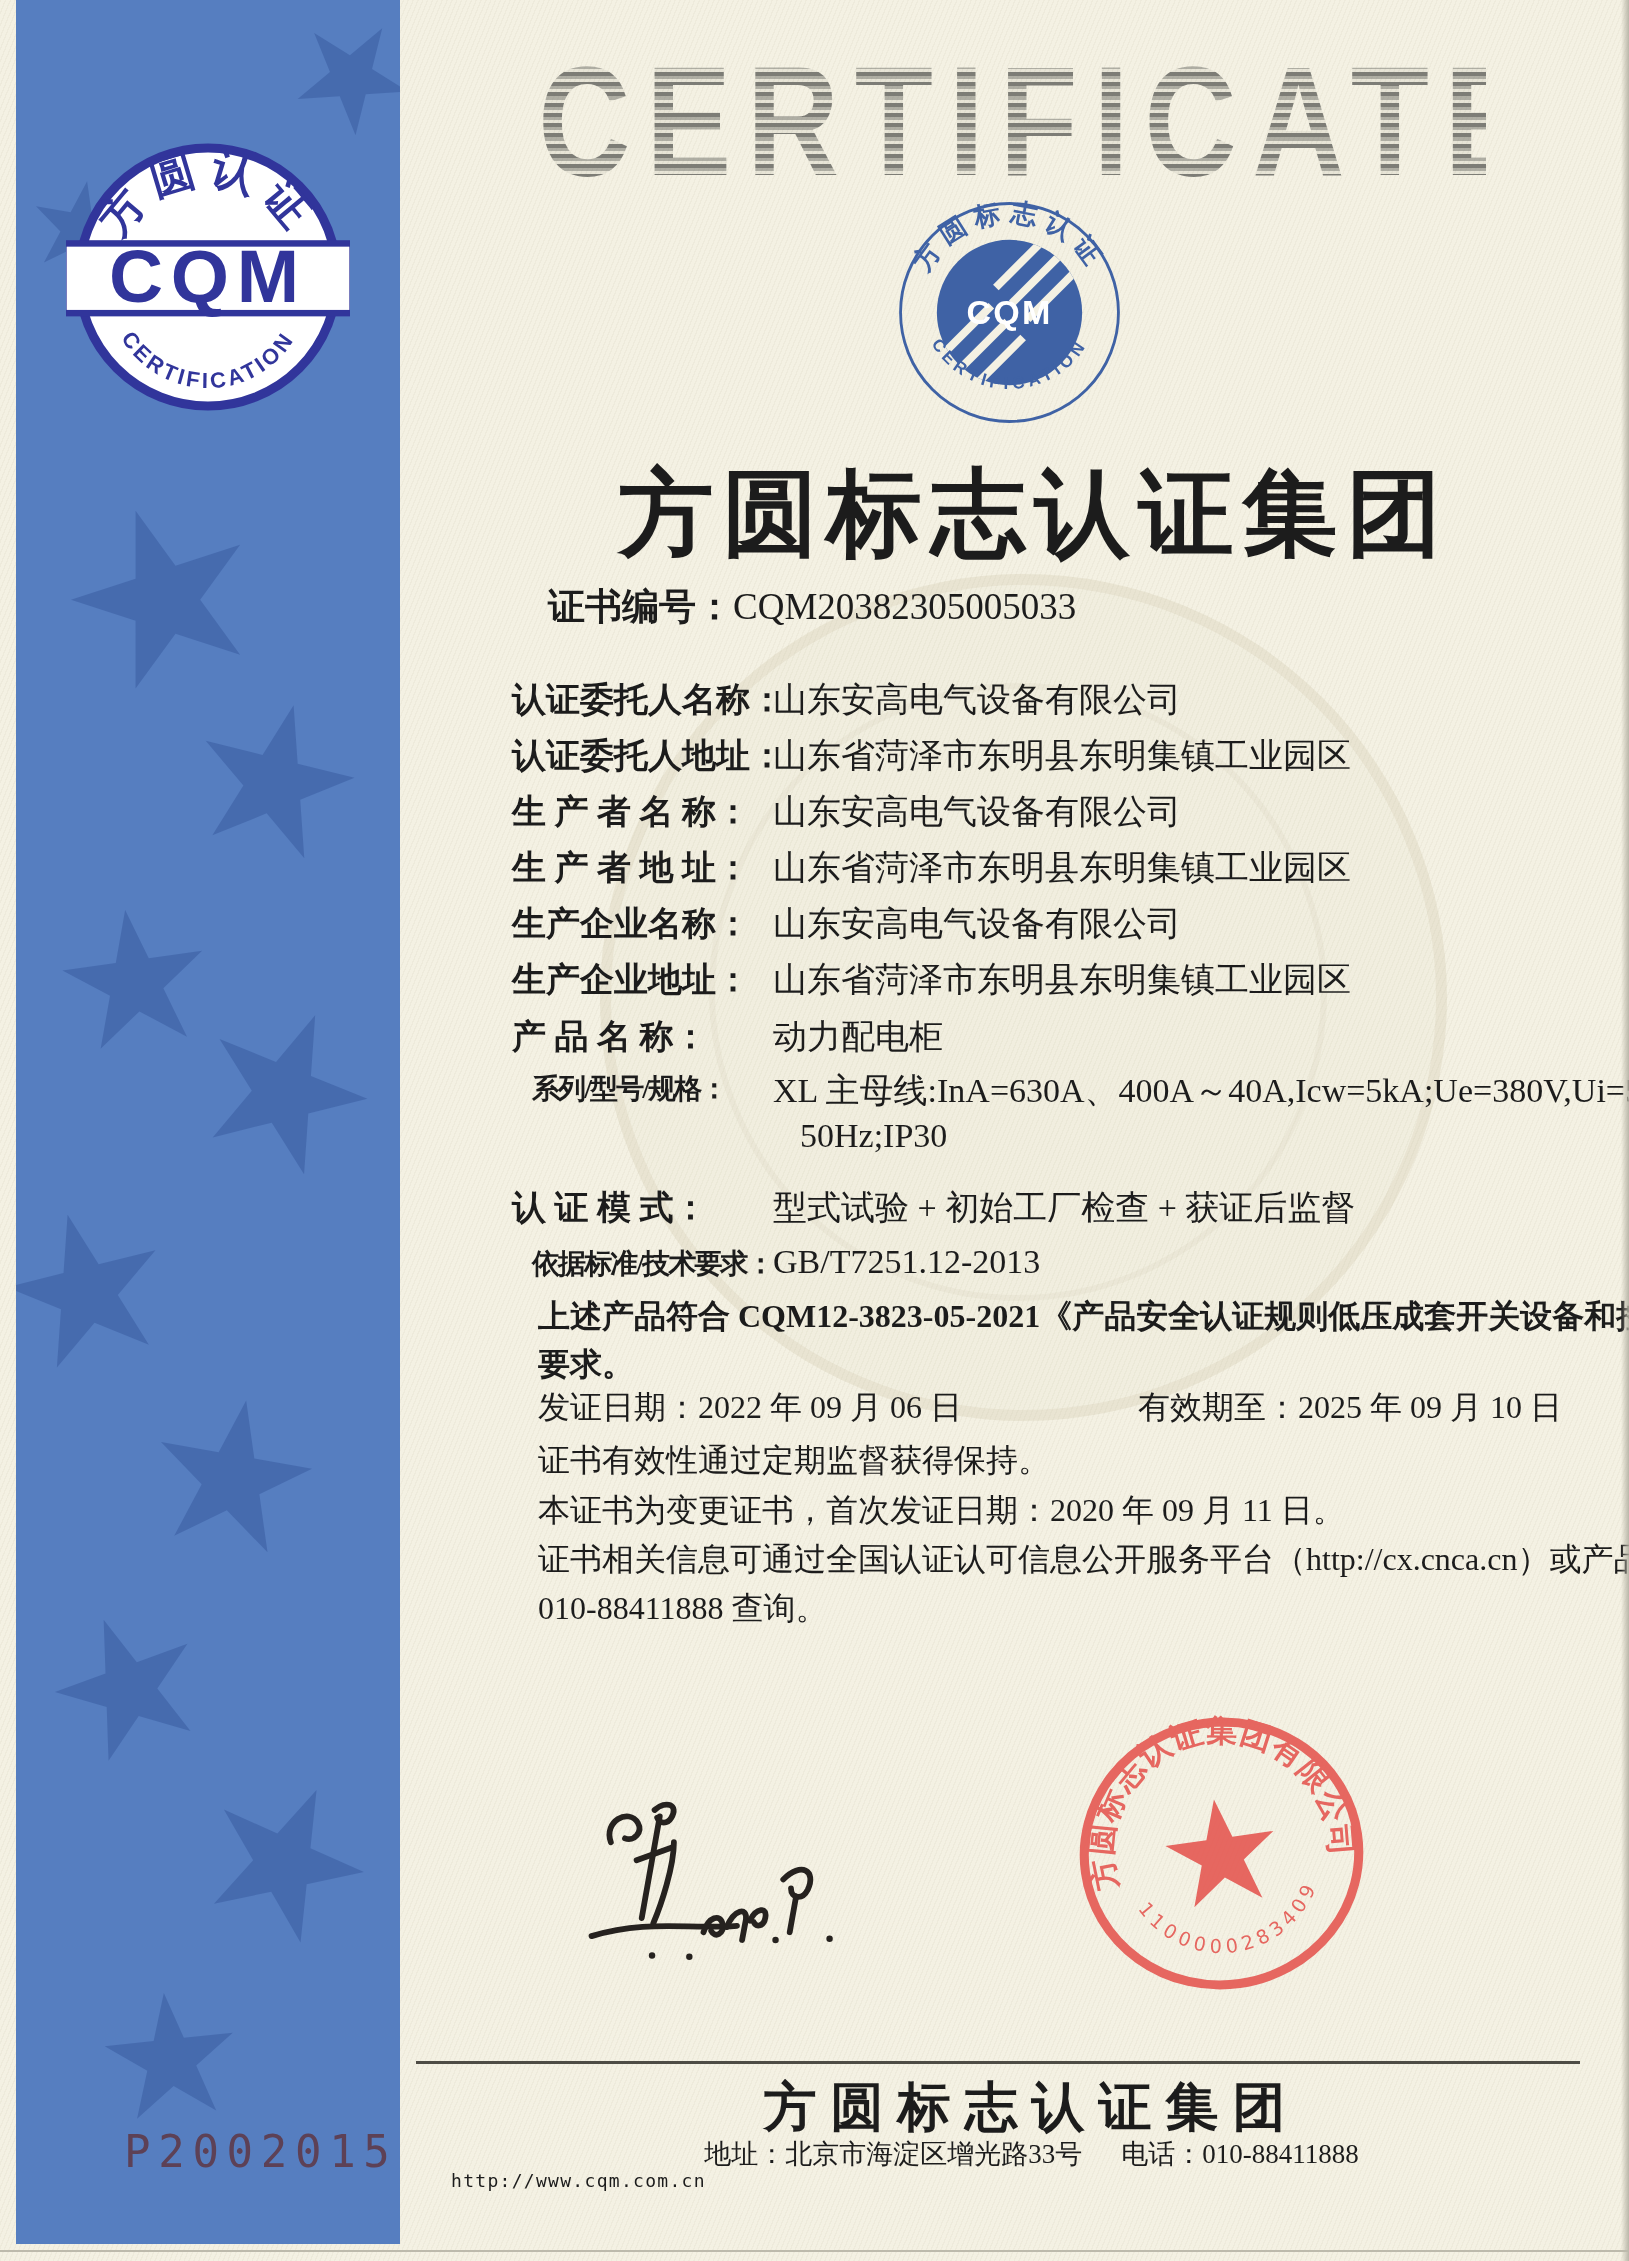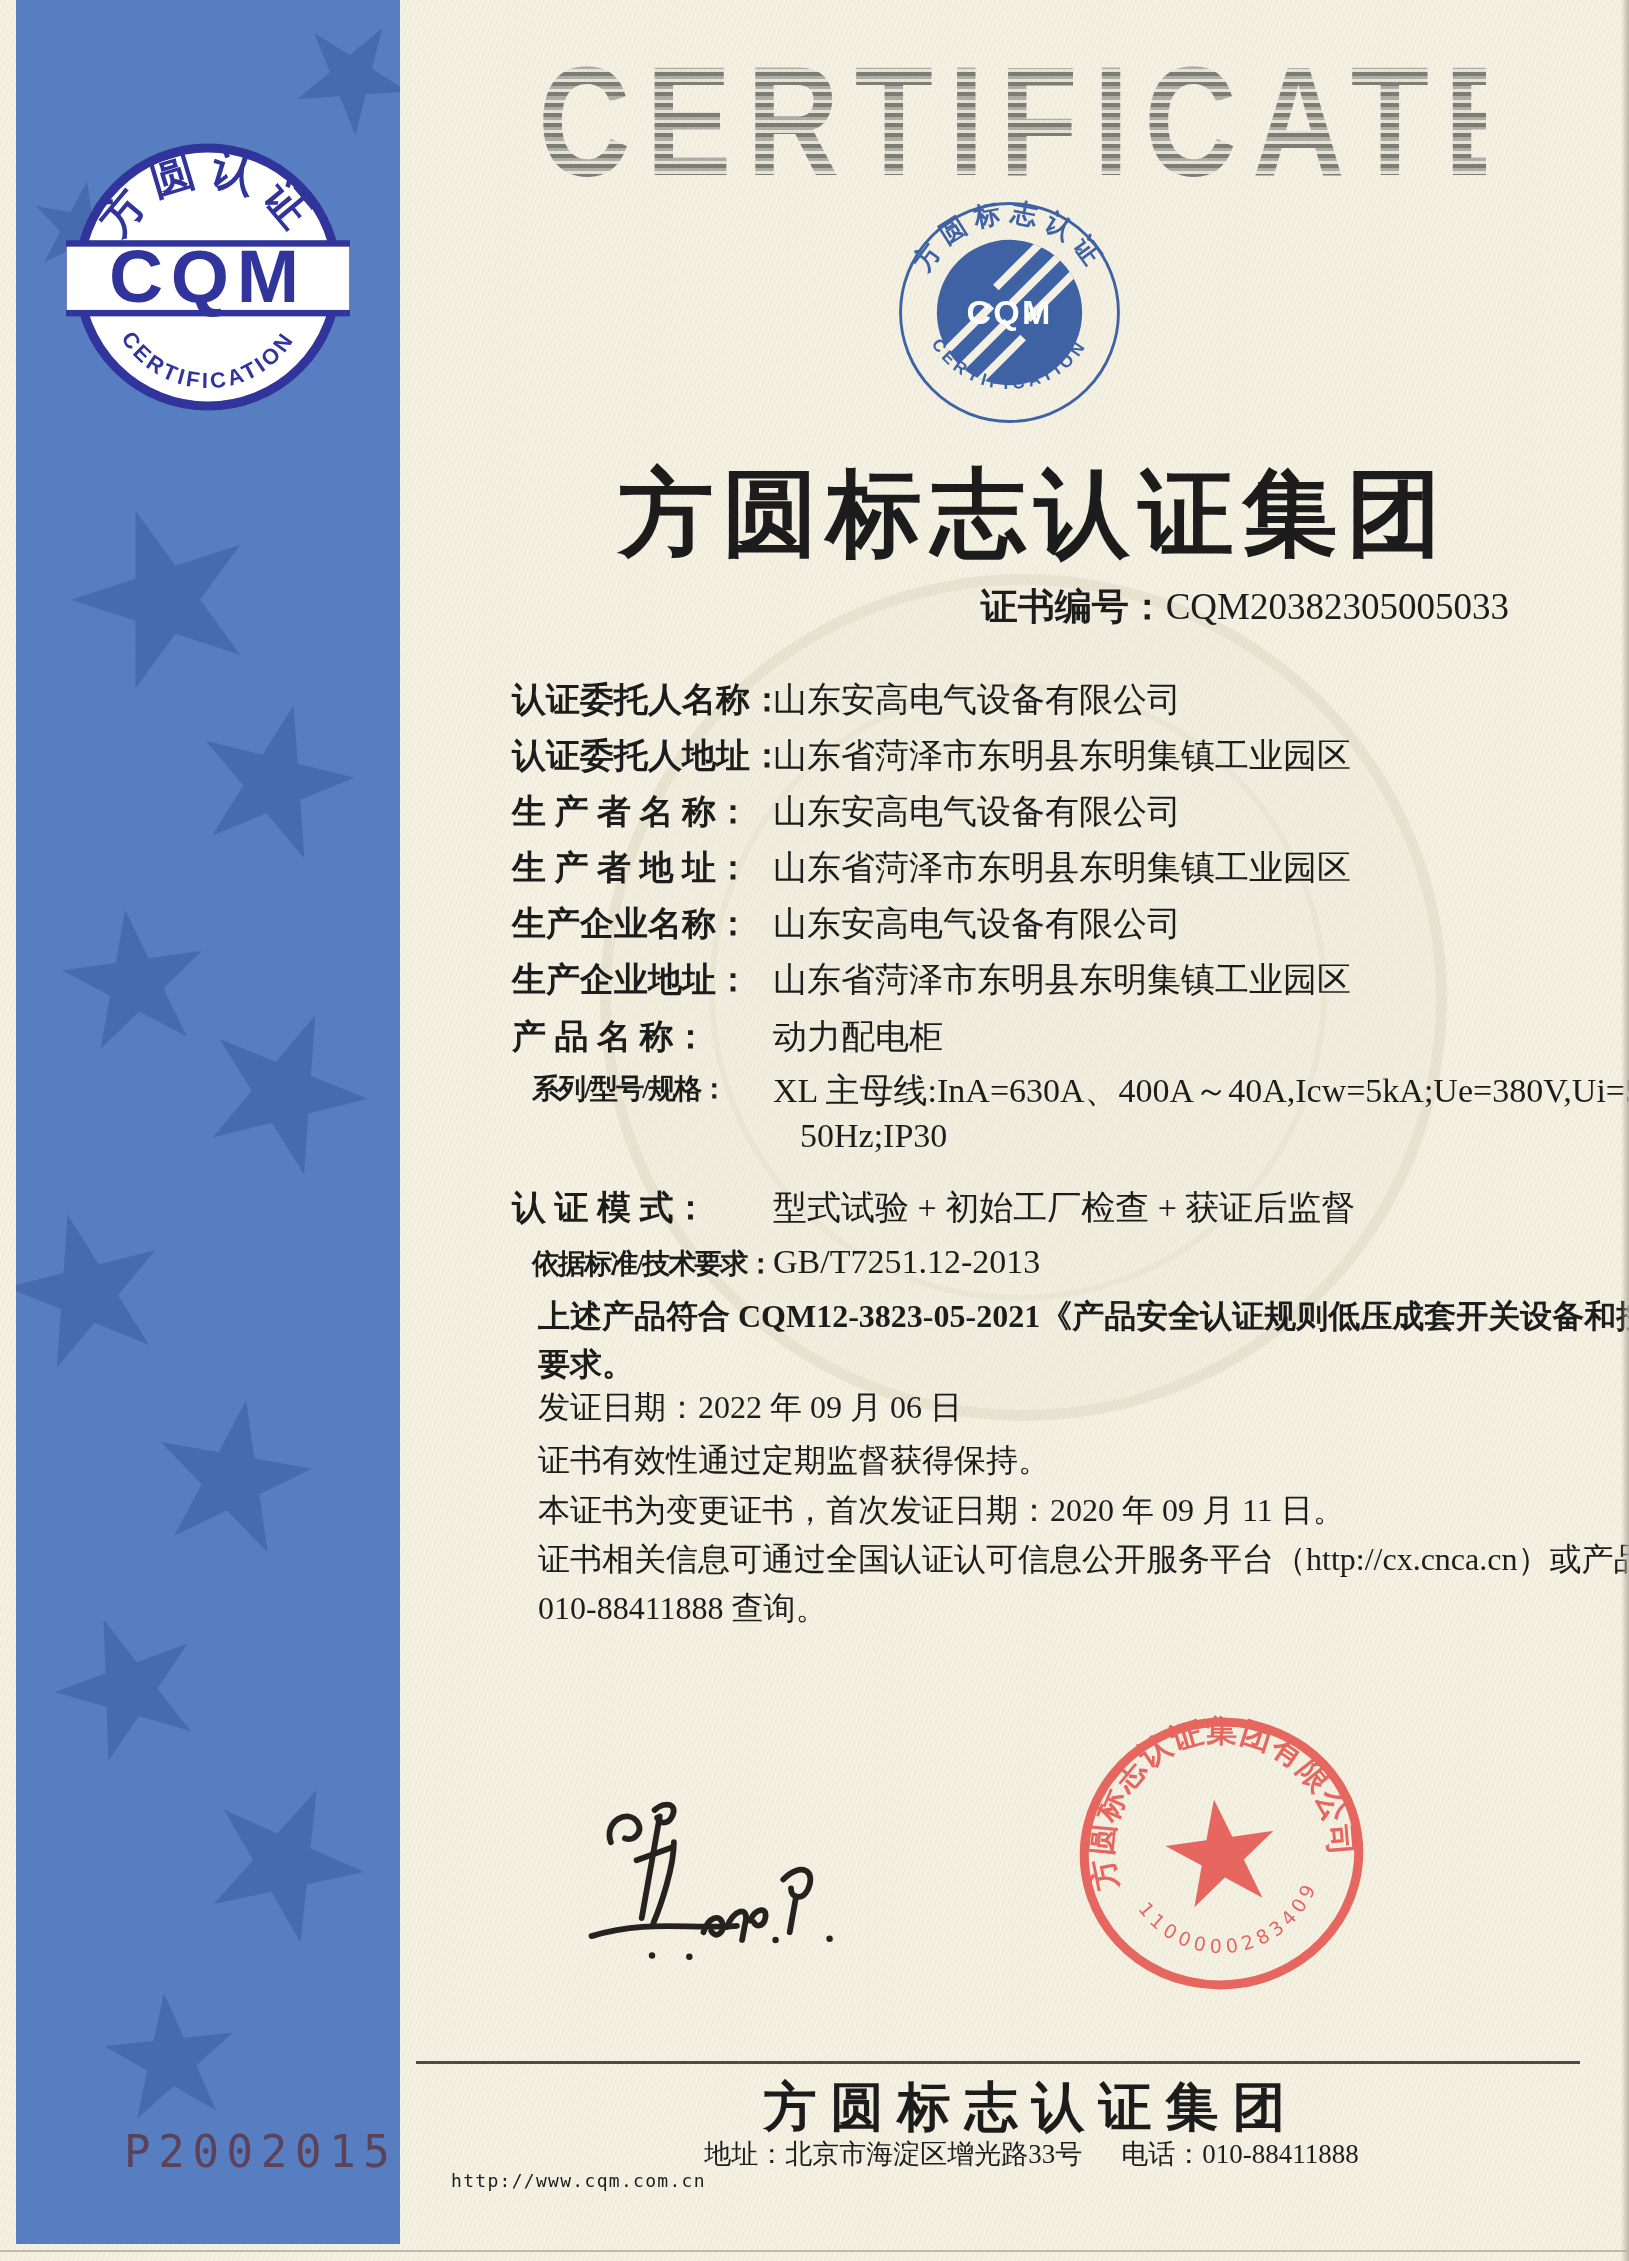--- a/index.html
+++ b/index.html
@@ -20,21 +20,21 @@
         border:6.4px solid rgba(186,176,144,0.10);}
   
   .cert-word{position:absolute;left:538px;top:31px;width:948px;text-align:center;
         font-family:"Liberation Sans","DejaVu Sans",sans-serif;font-weight:700;font-size:128px;
         letter-spacing:15.5px;transform:scaleY(1.22);transform-origin:top;white-space:nowrap;
         background:repeating-linear-gradient(180deg,rgba(118,118,112,0.95) 0 3.2px,rgba(118,118,112,0.55) 3.2px 5.8px,rgba(118,118,112,0.10) 5.8px 8.4px);
         -webkit-background-clip:text;background-clip:text;color:transparent;}
   .hlogo{position:absolute;left:896px;top:199px;width:227px;height:227px;}
   .main-title{position:absolute;left:538px;top:451px;width:993px;text-align:center;
         font-size:95px;font-weight:700;letter-spacing:9px;white-space:nowrap;}
-  .certno{position:absolute;left:516px;top:582px;width:993px;text-align:right;font-size:37px;white-space:nowrap;}
+  .certno{position:absolute;left:548px;top:582px;width:993px;text-align:left;font-size:37px;white-space:nowrap;}
   .certno .lab{font-weight:700;}
   
   .frow{position:absolute;left:512px;font-size:34px;white-space:nowrap;height:45px;}
   .frow .lab{font-weight:700;}
   .frow .val{position:absolute;left:261px;top:0;font-weight:400;white-space:nowrap;}
   .frow.tight .lab{letter-spacing:-1.9px;font-size:28px;margin-left:20px;}
   .cont{position:absolute;left:800px;font-size:34px;white-space:nowrap;}
   .para{position:absolute;left:538px;font-size:32px;white-space:nowrap;}
   .para.bold{font-weight:700;}
   .dates{position:absolute;left:538px;top:1386px;width:996px;font-size:32px;white-space:nowrap;}
@@ -178,20 +178,21 @@
   <div class="frow tight" style="top:1243px">
     <span class="lab">依据标准/技术要求：</span>
     <span class="val">GB/T7251.12-2013</span>
   </div>
 
   <div class="para bold" style="top:1295px">上述产品符合 CQM12-3823-05-2021《产品安全认证规则低压成套开关设备和控制设备》的</div>
   <div class="para bold" style="top:1343px">要求。</div>
 
   <div class="dates">
     <span><span class="dl">发证日期：</span><span>2022 年 09 月 06 日</span></span>
+    <span class="valid"><span class="dl">有效期至：</span><span>2025 年 09 月 10 日</span></span>
   </div>
 
   <div class="para" style="top:1439px">证书有效性通过定期监督获得保持。</div>
   <div class="para" style="top:1489px">本证书为变更证书，首次发证日期：2020 年 09 月 11 日。</div>
   <div class="para" style="top:1538px">证书相关信息可通过全国认证认可信息公开服务平台（http://cx.cnca.cn）或产品客服电话</div>
   <div class="para" style="top:1587px">010-88411888 查询。</div>
 
   <svg class="sig" viewBox="0 0 420 300">
     <g fill="none" stroke="#26221f" stroke-width="9" stroke-linecap="round" stroke-linejoin="round">
       <path d="M52,92 C40,60 80,38 94,62 C102,76 88,92 74,86"></path>

